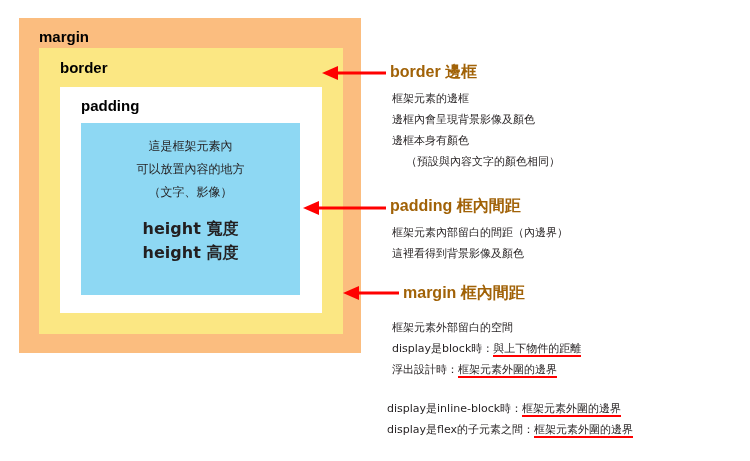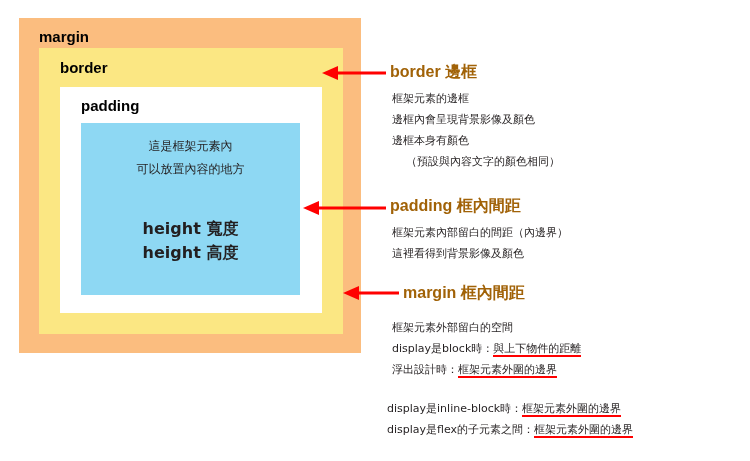--- a/index.html
+++ b/index.html
@@ -125,20 +125,21 @@
     <div id="border-layer" class="layer">
       <span id="border-label" class="layer-label">border</span>
 
       <div id="padding-layer" class="layer">
         <span id="padding-label" class="layer-label">padding</span>
 
         <div id="content-layer" class="layer">
           <div id="content-desc" class="content-text">
             <div>這是框架元素內</div>
             <div>可以放置內容的地方</div>
+            <div>（文字、影像）</div>
           </div>
           <div id="content-dims" class="content-text">
             <div>height 寬度</div>
             <div>height 高度</div>
           </div>
         </div>
 
       </div>
     </div>
   </div>

